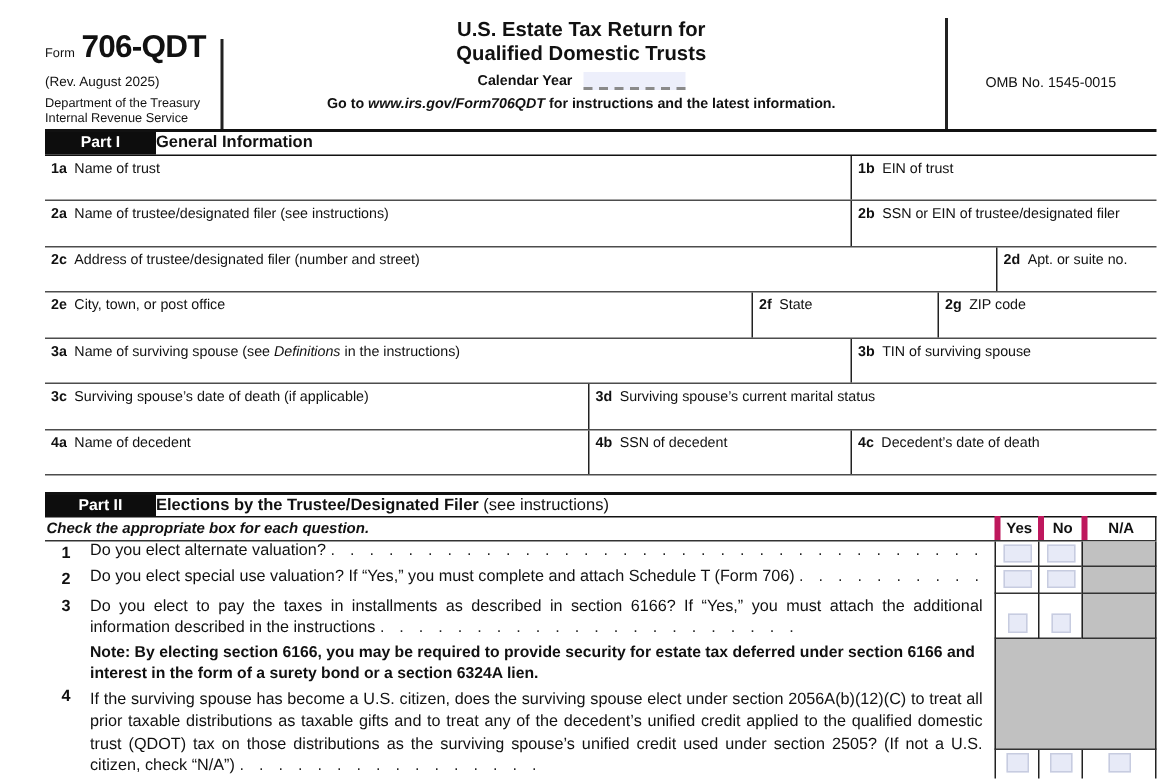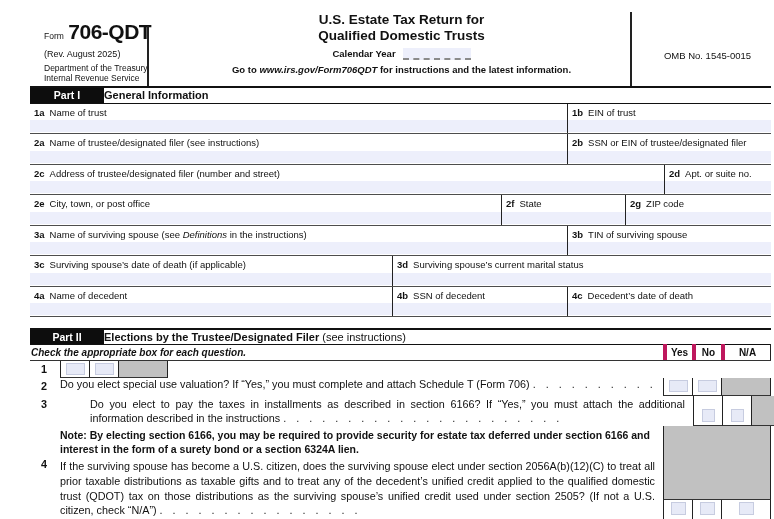--- a/index.html
+++ b/index.html
@@ -3,21 +3,21 @@
 <meta charset="utf-8">
 <style>
   * { margin:0; padding:0; box-sizing:border-box; }
   html,body { width:774px; height:519px; background:#fff; overflow:hidden; }
   body { font-family:"Liberation Sans","DejaVu Sans",sans-serif; color:#111; }
   b { font-weight:bold; }
   .form { position:relative; width:774px; height:519px; }
 
   
   .hdr { position:absolute; left:30px; top:6px; width:741px; height:80px; display:flex; }
-  .hdr-left { width:115px; padding-top:14px;margin-left:14px; }
+  .hdr-left { width:115px; padding-top:14px; }
   .formword { font-size:8.5px; vertical-align:baseline; }
   .formnum { font-size:21px; font-weight:bold; letter-spacing:-0.5px; }
   .rev { font-size:9px; margin-top:5px; }
   .dept { font-size:8.5px; margin-top:4px; line-height:10px; }
   .vline1 { position:absolute; left:117px; top:20px; height:60px; width:1.5px; background:#222; }
   .vline2 { position:absolute; left:600px; top:6px; height:74px; width:1.5px; background:#222; }
   .hdr-mid { width:485px; text-align:center; padding-top:6px; }
   .title { font-size:13.5px; font-weight:bold; line-height:16px; }
   .calrow { margin-top:4px; font-size:9.5px; font-weight:bold; }
   .calbox { display:inline-block; width:68px; height:12px; background:#edeffb; border-bottom:2px dashed #8a8a8a; margin-left:7px; vertical-align:middle; }
@@ -28,21 +28,21 @@
   
   .pbar { margin-left:30px; width:741px; border-top:2.5px solid #111; border-bottom:1.5px solid #111; height:17.5px; display:flex; align-items:stretch; }
   .pbox { background:#0d0d0d; color:#fff; font-weight:bold; font-size:10.5px; width:74px; display:flex; align-items:center; justify-content:center; }
   .ptitle { font-weight:bold; font-size:11px; margin-left:0; align-self:center; }
   .ptitle .norm { font-weight:normal; }
   .bar2 { position:absolute; top:327.5px; left:0; }
 
   
   .p1 { margin-left:30px; width:741px; }
   .p1row { display:flex; height:30.5px; border-bottom:1.5px solid #4d4d4d; }
-  .p1cell { display:flex; flex-direction:column; border-right:1px solid #222; }
+  .p1cell { display:flex; border-right:1px solid #222; }
   .p1cell:last-child { border-right:none;justify-content:space-between; }
   .p1lab { flex:1; font-size:9.5px; padding:3px 2px 0 4px; white-space:nowrap; overflow:hidden; }
   .p1lab b { margin-right:5px; }
   .p1in { height:12px; background:#edeffb; margin-bottom:1px; }
   .wA{flex:0 0 538px}.wB{flex:0 0 203px}.wC{flex:0 0 635px}.wD{flex:0 0 106px}
   .wE{flex:0 0 472px}.wF{flex:0 0 124px}.wG{flex:0 0 145px}
   .wH{flex:0 0 363px}.wI{flex:0 0 378px}.wJ{flex:0 0 175px}
 
   
   .p2 { position:absolute; left:30px; top:343.5px; width:741px; }
@@ -209,20 +209,21 @@
 
     <div class="insrow">
       <div class="instext">Check the appropriate box for each question.</div>
       <div class="hcell cy">Yes</div>
       <div class="hcell cn">No</div>
       <div class="hcell cna">N/A</div>
     </div>
 
     <div class="qrow h17">
       <div class="qnum">1</div>
+      <div class="qtext nowrap"><span>Do you elect alternate valuation?</span> <span class="dots">..................................</span></div>
       <div class="ycell h17">
           <span class="cb"></span>
         </div>
       <div class="ncell h17">
           <span class="cb"></span>
         </div>
       <div class="nacell h17"></div>
     </div>
 
     <div class="qrow h17">
@@ -232,21 +233,21 @@
           <span class="cb"></span>
         </div>
       <div class="ncell h17">
           <span class="cb"></span>
         </div>
       <div class="nacell h17"></div>
     </div>
 
     <div class="qrow h30">
       <div class="qnum">3</div>
-      <div class="qtext just" style="line-height:14.2px; padding-top:1px;margin-left:30px;"><span>Do you elect to pay the taxes in installments as described in section 6166? If “Yes,” you must attach the additional information described in the instructions</span> <span class="dots">......................</span></div>
+      <div class="qtext just" style="line-height:14.2px; padding-top:1px;"><span>Do you elect to pay the taxes in installments as described in section 6166? If “Yes,” you must attach the additional information described in the instructions</span> <span class="dots">......................</span></div>
       <div class="ycell h30">
           <span class="cbsm"></span>
         </div>
       <div class="ncell h30">
           <span class="cbsm"></span>
         </div>
       <div class="nacell h30"></div>
     </div>
 
     <div class="noterow">

